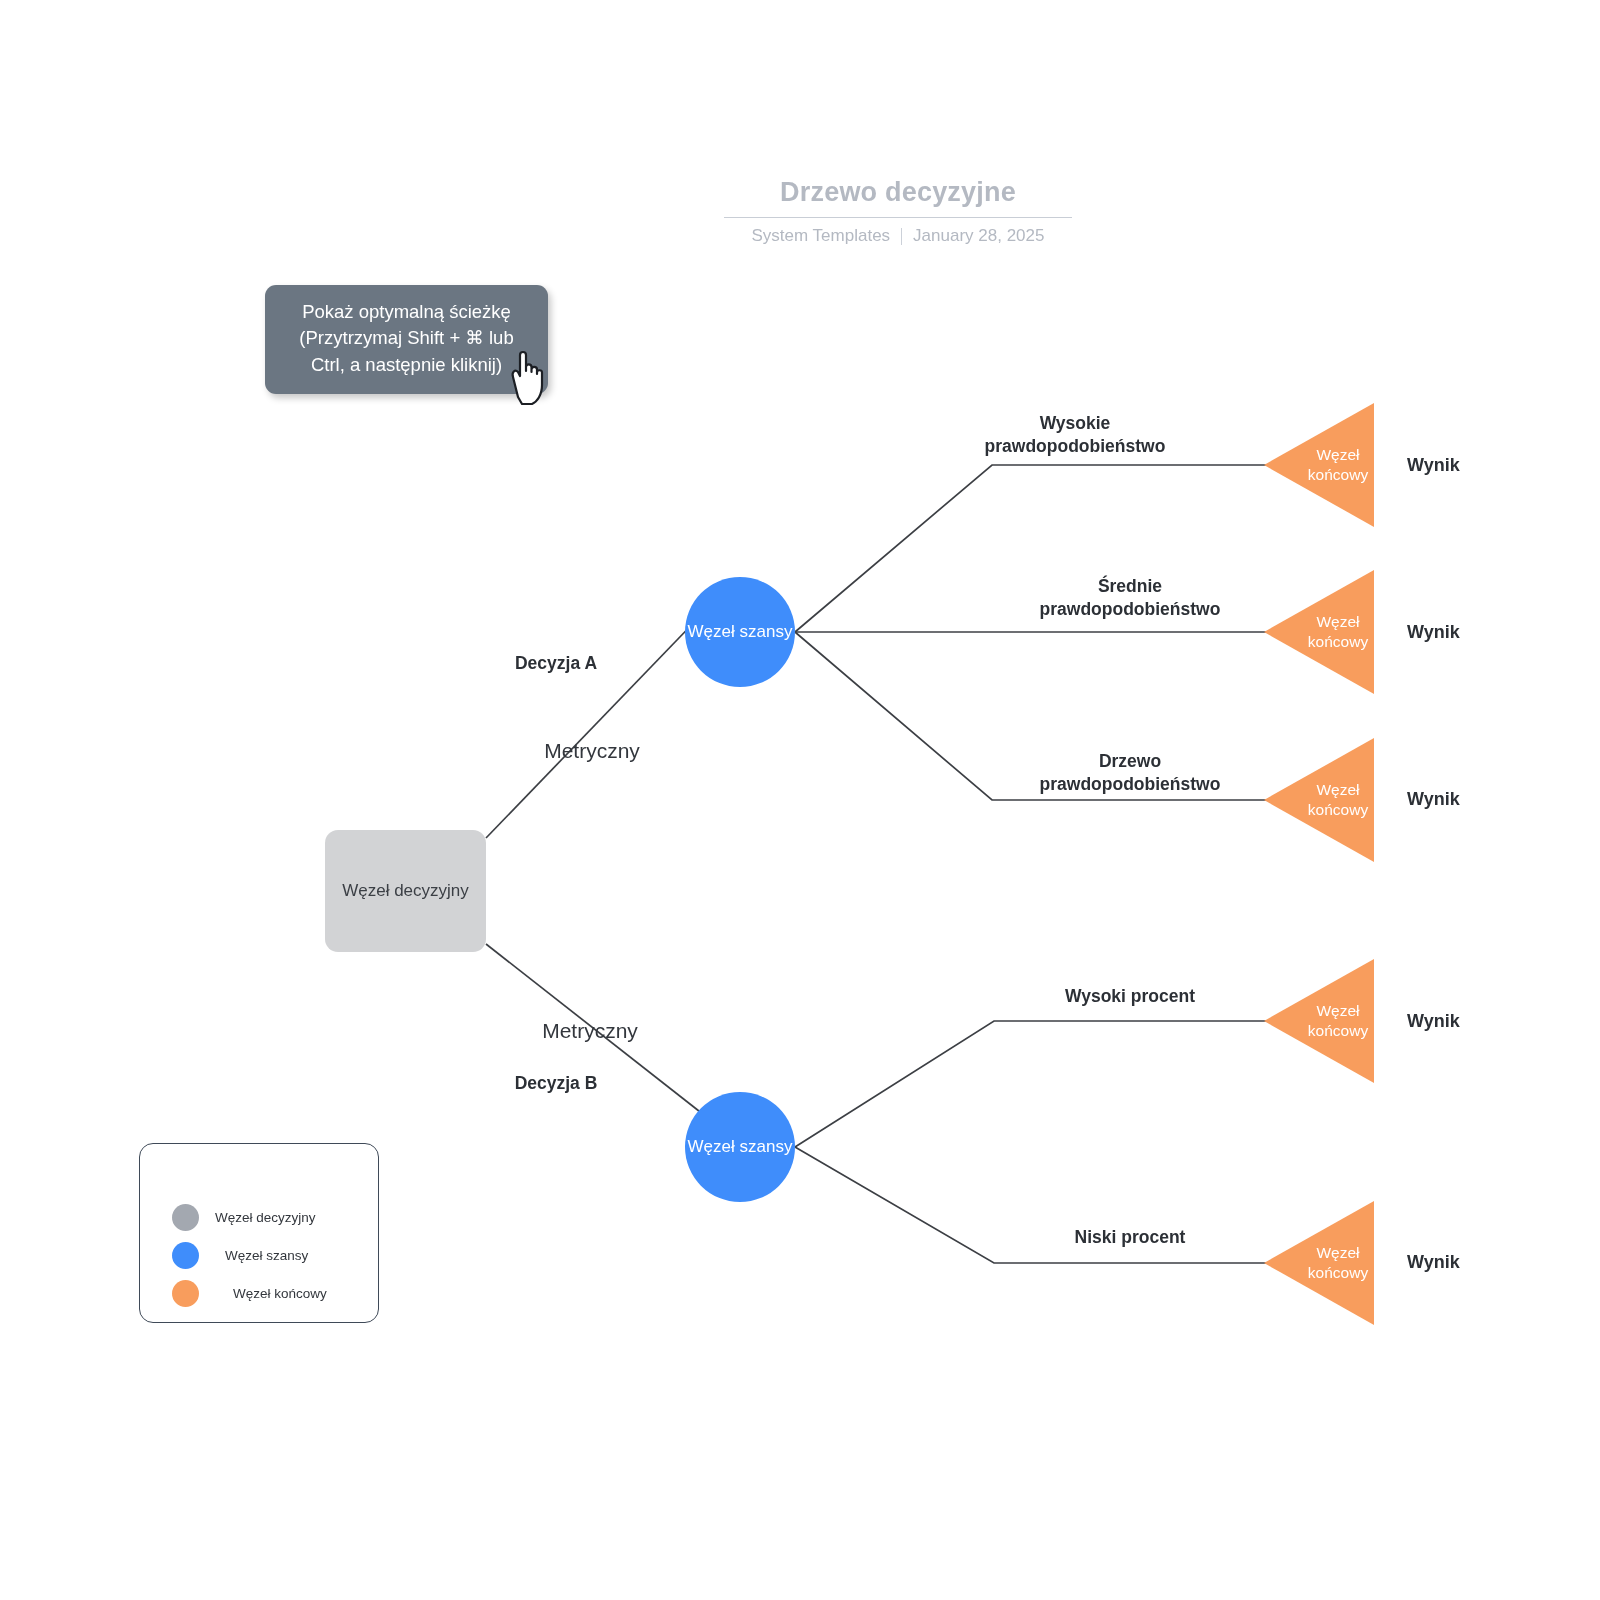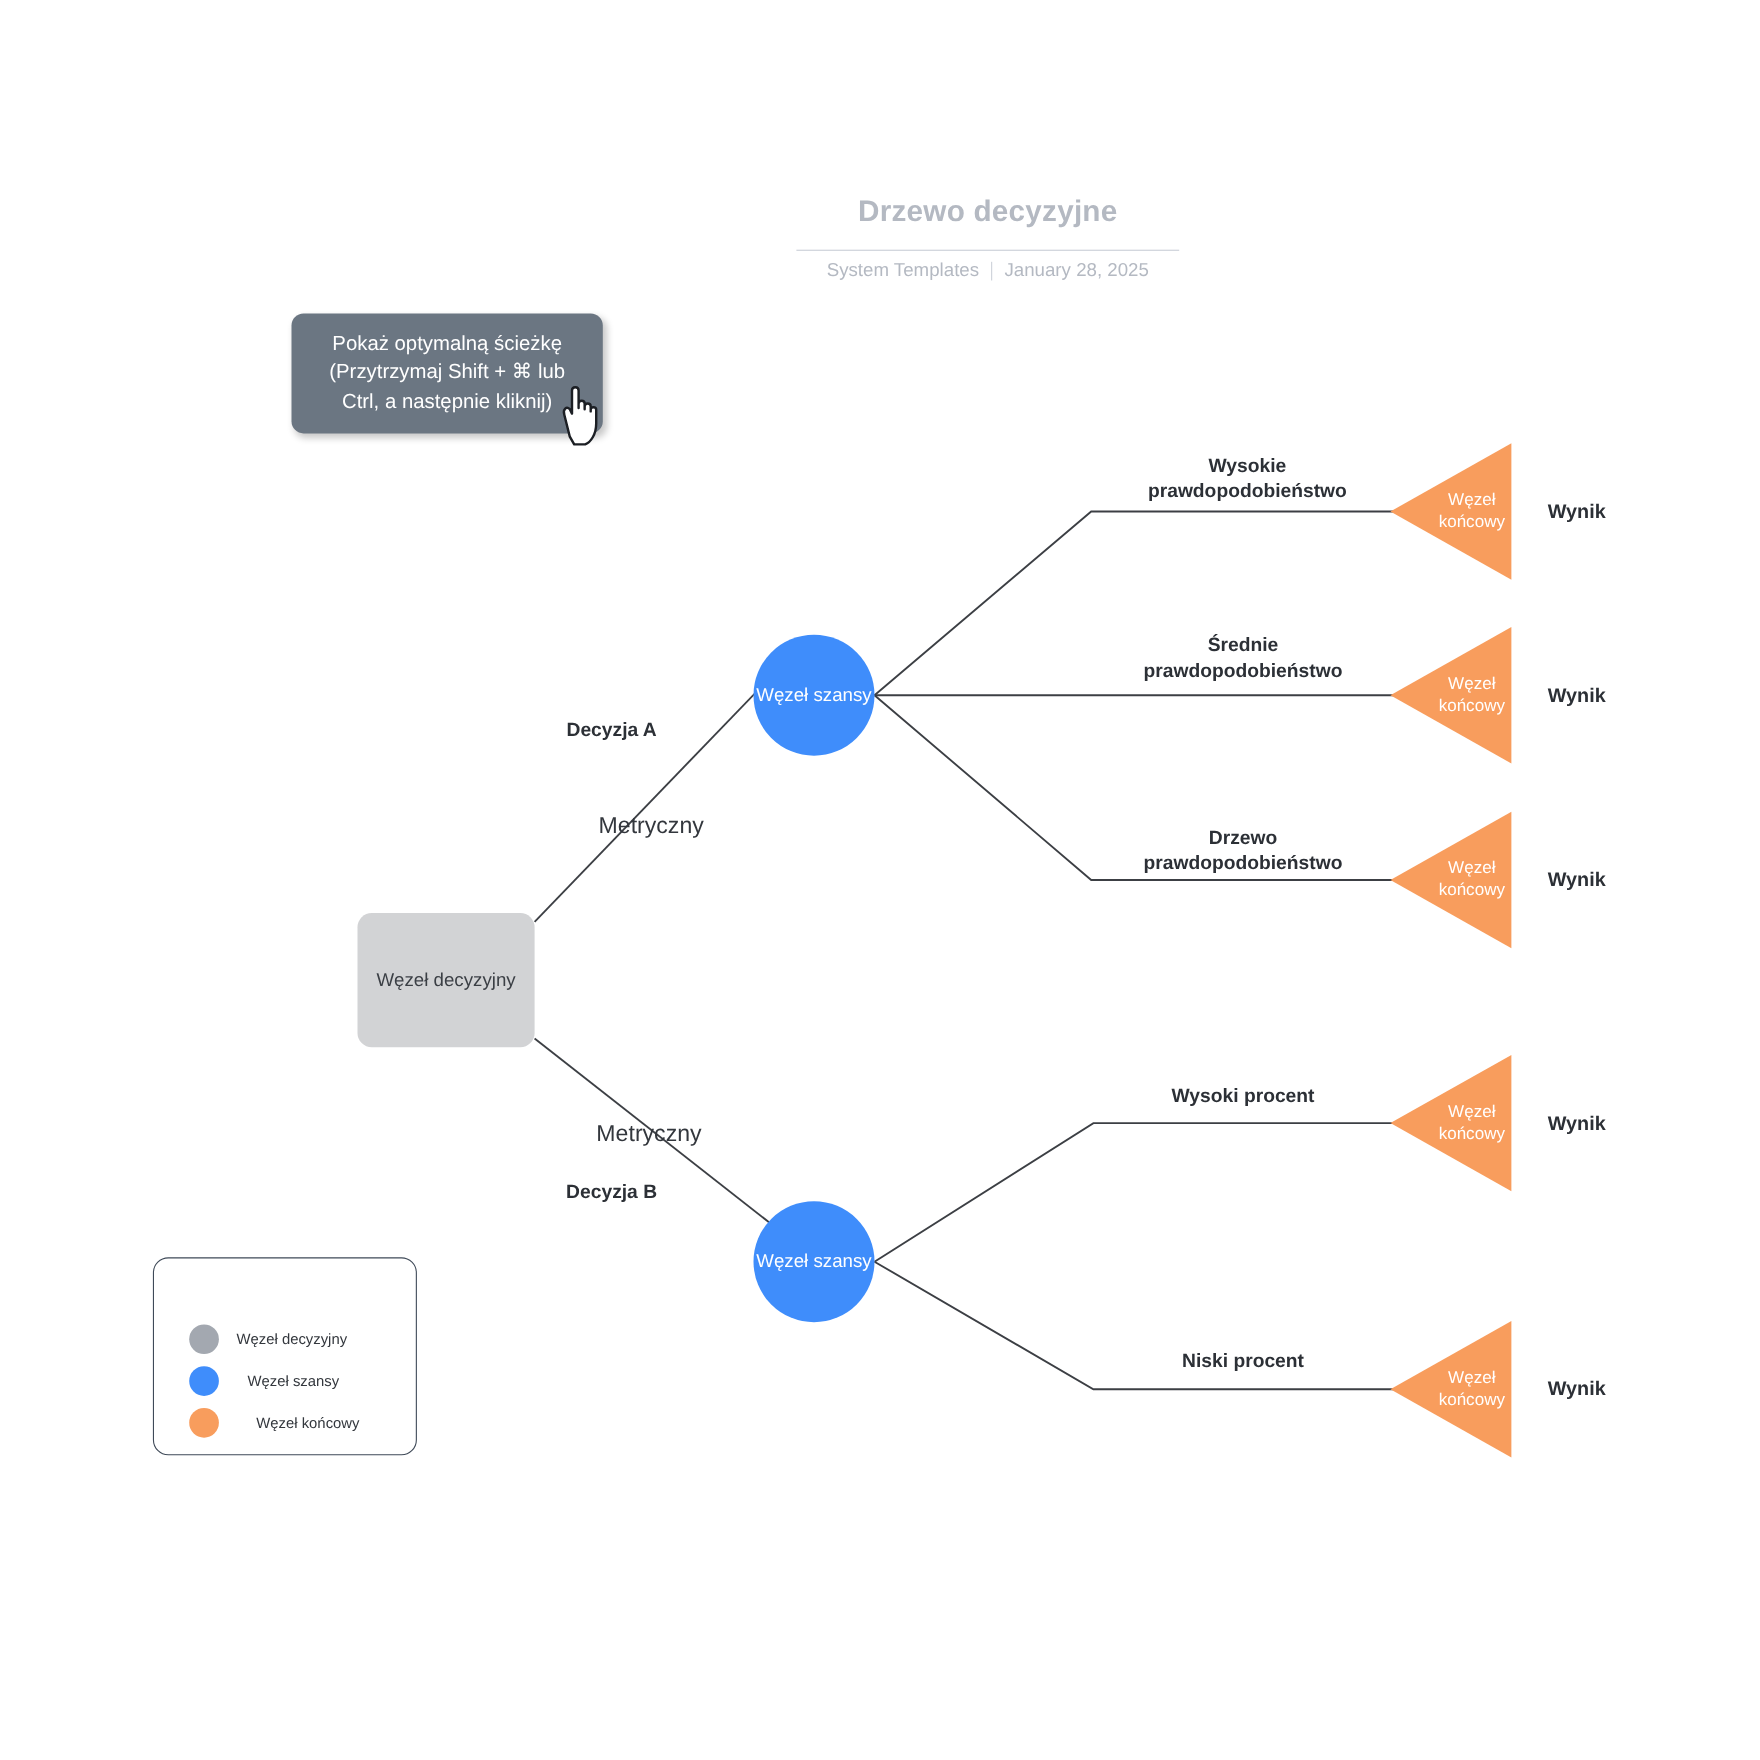--- a/index.html
+++ b/index.html
@@ -26,21 +26,21 @@
     left: 724px;
     top: 178px;
     width: 348px;
     text-align: center;
   }
   .doc-title {
     font-size: 27px;
     font-weight: bold;
     color: #b4b9c2;
     letter-spacing: 0.2px;
-    padding-bottom: 19px;
+    padding-bottom: 9px;
     border-bottom: 1.5px solid #c9ced6;
     line-height: 1.1;
   }
   .doc-sub {
     margin-top: 9px;
     font-size: 17px;
     color: #b4b9c2;
     display: flex;
     justify-content: center;
     align-items: center;
@@ -252,21 +252,21 @@
       <span>Węzeł szansy</span>
     </span>
   </div>
 
   <div class="chance-node" id="chance-b" style="background: rgb(63, 141, 251);">
     <span>
       <span>Węzeł szansy</span>
     </span>
   </div>
 
-  <div class="branch-label" style="left:1009px; top:412px; width:250px;">
+  <div class="branch-label" style="left:950px; top:412px; width:250px;">
     <div>Wysokie</div>
     <div>prawdopodobieństwo</div>
   </div>
   <div class="end-node" style="left:1264px; top:403px;">
     <div class="tri" style="border-right-color: rgb(248, 157, 93);"></div>
     <div class="tri-label">Węzeł końcowy</div>
   </div>
   <div class="outcome-label" style="left:1407px; top:455px;">Wynik</div>
 
   <div class="branch-label" style="left:1005px; top:575px; width:250px;">

